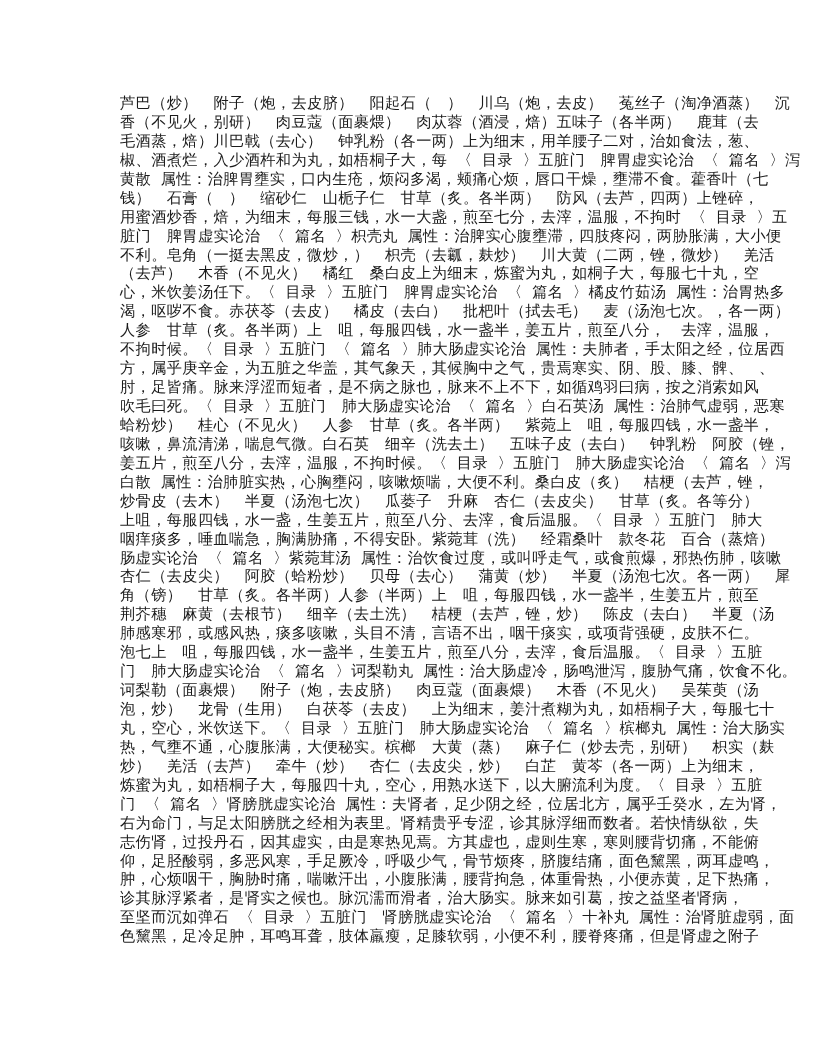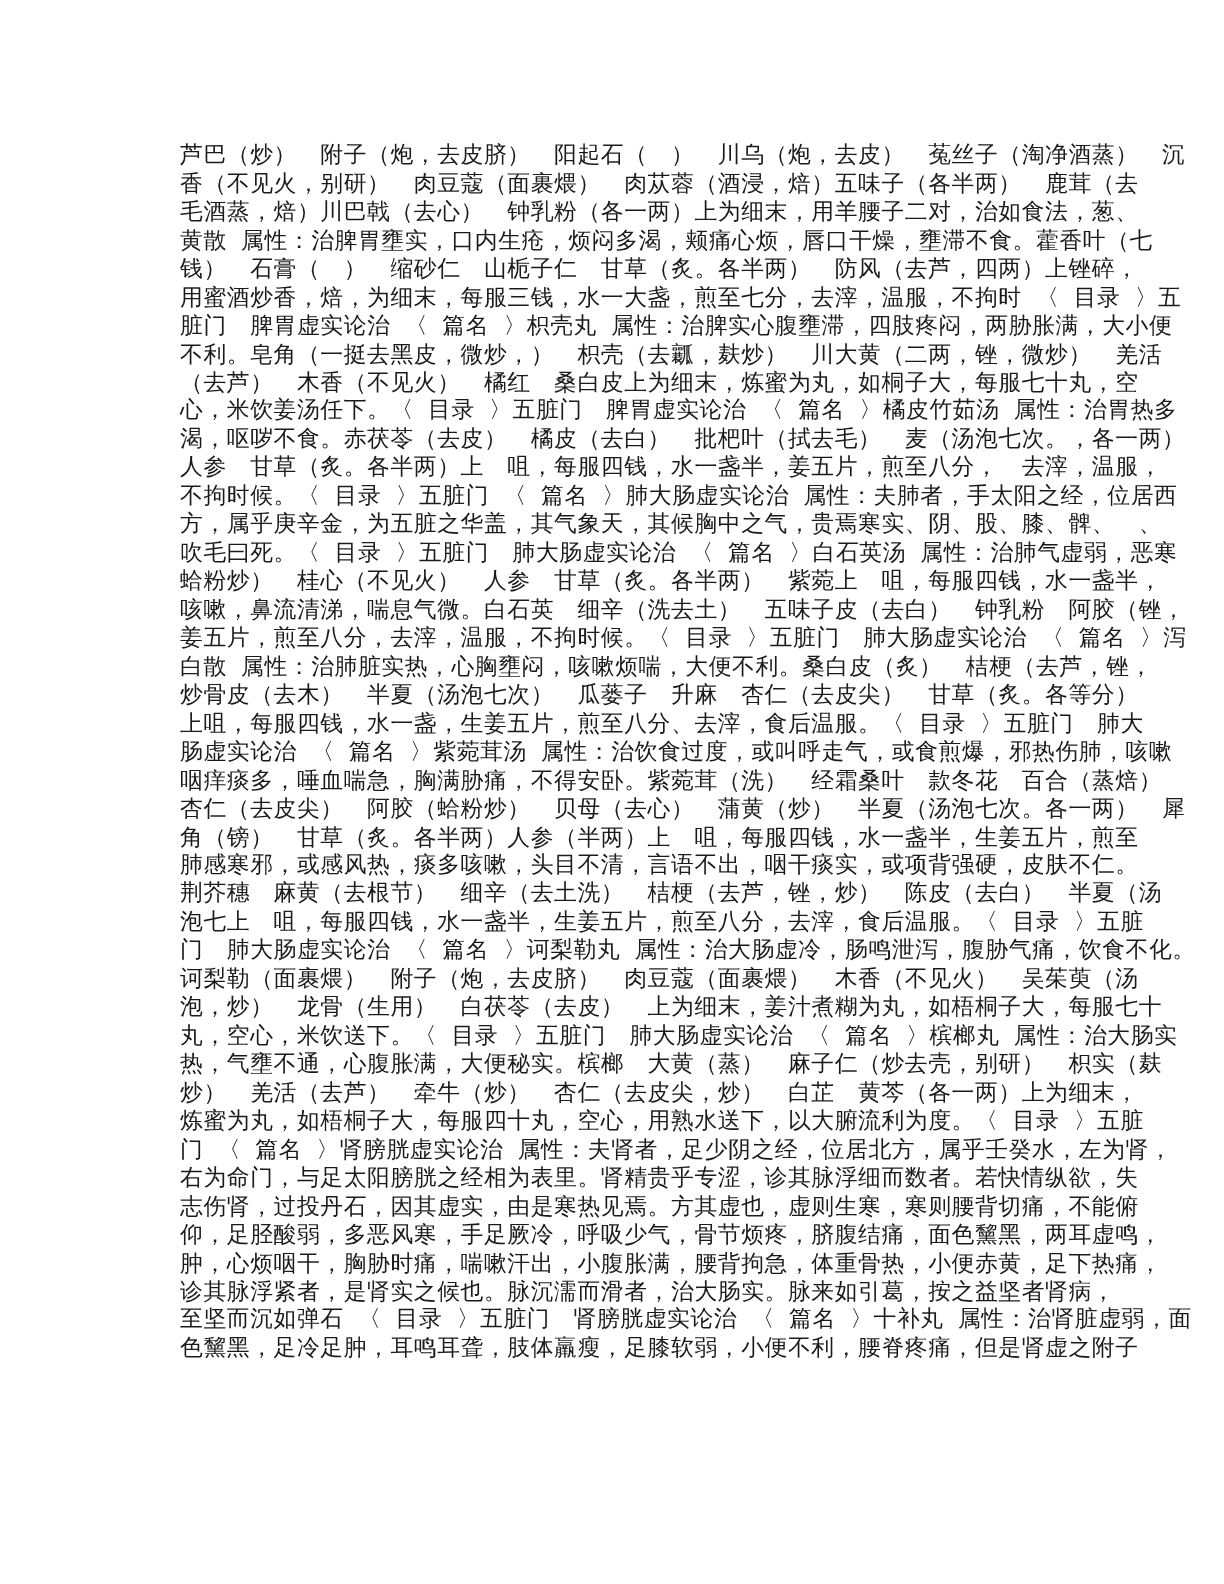--- a/index.html
+++ b/index.html
@@ -21,44 +21,46 @@
     letter-spacing: 0.4px;
   }
 </style>
 </head>
 <body>
 
 <div class="page">
   <span class="line">芦巴（炒）　附子（炮，去皮脐）　阳起石（　）　川乌（炮，去皮）　菟丝子（淘净酒蒸）　沉</span>
   <span class="line">香（不见火，别研）　肉豆蔻（面裹煨）　肉苁蓉（酒浸，焙）五味子（各半两）　鹿茸（去</span>
   <span class="line">毛酒蒸，焙）川巴戟（去心）　钟乳粉（各一两）上为细末，用羊腰子二对，治如食法，葱、</span>
+  <span class="line">椒、酒煮烂，入少酒杵和为丸，如梧桐子大，每 〈 目录 〉五脏门　脾胃虚实论治 〈 篇名 〉泻</span>
   <span class="line">黄散 属性：治脾胃壅实，口内生疮，烦闷多渴，颊痛心烦，唇口干燥，壅滞不食。藿香叶（七</span>
   <span class="line">钱）　石膏（　）　缩砂仁　山栀子仁　甘草（炙。各半两）　防风（去芦，四两）上锉碎，</span>
   <span class="line">用蜜酒炒香，焙，为细末，每服三钱，水一大盏，煎至七分，去滓，温服，不拘时 〈 目录 〉五</span>
   <span class="line">脏门　脾胃虚实论治 〈 篇名 〉枳壳丸 属性：治脾实心腹壅滞，四肢疼闷，两胁胀满，大小便</span>
   <span class="line">不利。皂角（一挺去黑皮，微炒，）　枳壳（去瓤，麸炒）　川大黄（二两，锉，微炒）　羌活</span>
   <span class="line">（去芦）　木香（不见火）　橘红　桑白皮上为细末，炼蜜为丸，如桐子大，每服七十丸，空</span>
   <span class="line">心，米饮姜汤任下。〈 目录 〉五脏门　脾胃虚实论治 〈 篇名 〉橘皮竹茹汤 属性：治胃热多</span>
   <span class="line">渴，呕哕不食。赤茯苓（去皮）　橘皮（去白）　批杷叶（拭去毛）　麦（汤泡七次。，各一两）</span>
   <span class="line">人参　甘草（炙。各半两）上　咀，每服四钱，水一盏半，姜五片，煎至八分，　去滓，温服，</span>
   <span class="line">不拘时候。〈 目录 〉五脏门 〈 篇名 〉肺大肠虚实论治 属性：夫肺者，手太阳之经，位居西</span>
   <span class="line">方，属乎庚辛金，为五脏之华盖，其气象天，其候胸中之气，贵焉寒实、阴、股、膝、髀、　、</span>
+  <span class="line">肘，足皆痛。脉来浮涩而短者，是不病之脉也，脉来不上不下，如循鸡羽曰病，按之消索如风</span>
   <span class="line">吹毛曰死。〈 目录 〉五脏门　肺大肠虚实论治 〈 篇名 〉白石英汤 属性：治肺气虚弱，恶寒</span>
   <span class="line">蛤粉炒）　桂心（不见火）　人参　甘草（炙。各半两）　紫菀上　咀，每服四钱，水一盏半，</span>
   <span class="line">咳嗽，鼻流清涕，喘息气微。白石英　细辛（洗去土）　五味子皮（去白）　钟乳粉　阿胶（锉，</span>
   <span class="line">姜五片，煎至八分，去滓，温服，不拘时候。〈 目录 〉五脏门　肺大肠虚实论治 〈 篇名 〉泻</span>
   <span class="line">白散 属性：治肺脏实热，心胸壅闷，咳嗽烦喘，大便不利。桑白皮（炙）　桔梗（去芦，锉，</span>
   <span class="line">炒骨皮（去木）　半夏（汤泡七次）　瓜蒌子　升麻　杏仁（去皮尖）　甘草（炙。各等分）</span>
   <span class="line">上咀，每服四钱，水一盏，生姜五片，煎至八分、去滓，食后温服。〈 目录 〉五脏门　肺大</span>
+  <span class="line">咽痒痰多，唾血喘急，胸满胁痛，不得安卧。紫菀茸（洗）　经霜桑叶　款冬花　百合（蒸焙）</span>
   <span class="line">肠虚实论治 〈 篇名 〉紫菀茸汤 属性：治饮食过度，或叫呼走气，或食煎爆，邪热伤肺，咳嗽</span>
-  <span class="line">咽痒痰多，唾血喘急，胸满胁痛，不得安卧。紫菀茸（洗）　经霜桑叶　款冬花　百合（蒸焙）</span>
   <span class="line">杏仁（去皮尖）　阿胶（蛤粉炒）　贝母（去心）　蒲黄（炒）　半夏（汤泡七次。各一两）　犀</span>
   <span class="line">角（镑）　甘草（炙。各半两）人参（半两）上　咀，每服四钱，水一盏半，生姜五片，煎至</span>
+  <span class="line">荆芥穗　麻黄（去根节）　细辛（去土洗）　桔梗（去芦，锉，炒）　陈皮（去白）　半夏（汤</span>
   <span class="line">肺感寒邪，或感风热，痰多咳嗽，头目不清，言语不出，咽干痰实，或项背强硬，皮肤不仁。</span>
-  <span class="line">荆芥穗　麻黄（去根节）　细辛（去土洗）　桔梗（去芦，锉，炒）　陈皮（去白）　半夏（汤</span>
   <span class="line">泡七上　咀，每服四钱，水一盏半，生姜五片，煎至八分，去滓，食后温服。〈 目录 〉五脏</span>
   <span class="line">门　肺大肠虚实论治 〈 篇名 〉诃梨勒丸 属性：治大肠虚冷，肠鸣泄泻，腹胁气痛，饮食不化。</span>
   <span class="line">诃梨勒（面裹煨）　附子（炮，去皮脐）　肉豆蔻（面裹煨）　木香（不见火）　吴茱萸（汤</span>
   <span class="line">泡，炒）　龙骨（生用）　白茯苓（去皮）　上为细末，姜汁煮糊为丸，如梧桐子大，每服七十</span>
   <span class="line">丸，空心，米饮送下。〈 目录 〉五脏门　肺大肠虚实论治 〈 篇名 〉槟榔丸 属性：治大肠实</span>
   <span class="line">热，气壅不通，心腹胀满，大便秘实。槟榔　大黄（蒸）　麻子仁（炒去壳，别研）　枳实（麸</span>
   <span class="line">炒）　羌活（去芦）　牵牛（炒）　杏仁（去皮尖，炒）　白芷　黄芩（各一两）上为细末，</span>
   <span class="line">炼蜜为丸，如梧桐子大，每服四十丸，空心，用熟水送下，以大腑流利为度。〈 目录 〉五脏</span>
   <span class="line">门 〈 篇名 〉肾膀胱虚实论治 属性：夫肾者，足少阴之经，位居北方，属乎壬癸水，左为肾，</span>
   <span class="line">右为命门，与足太阳膀胱之经相为表里。肾精贵乎专涩，诊其脉浮细而数者。若快情纵欲，失</span>

